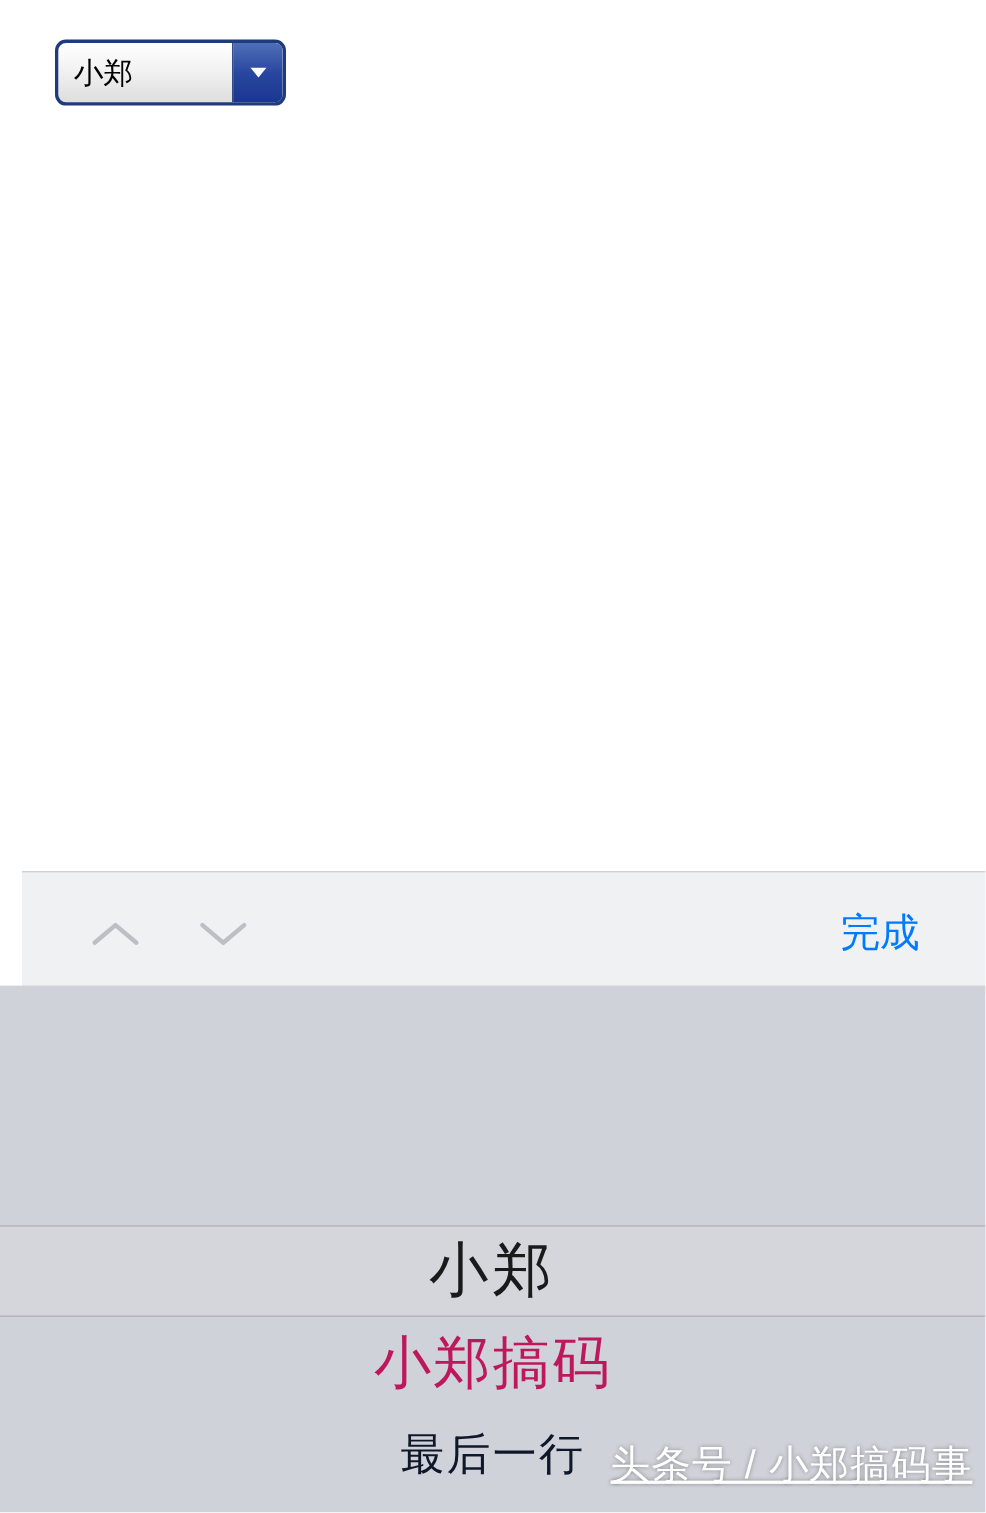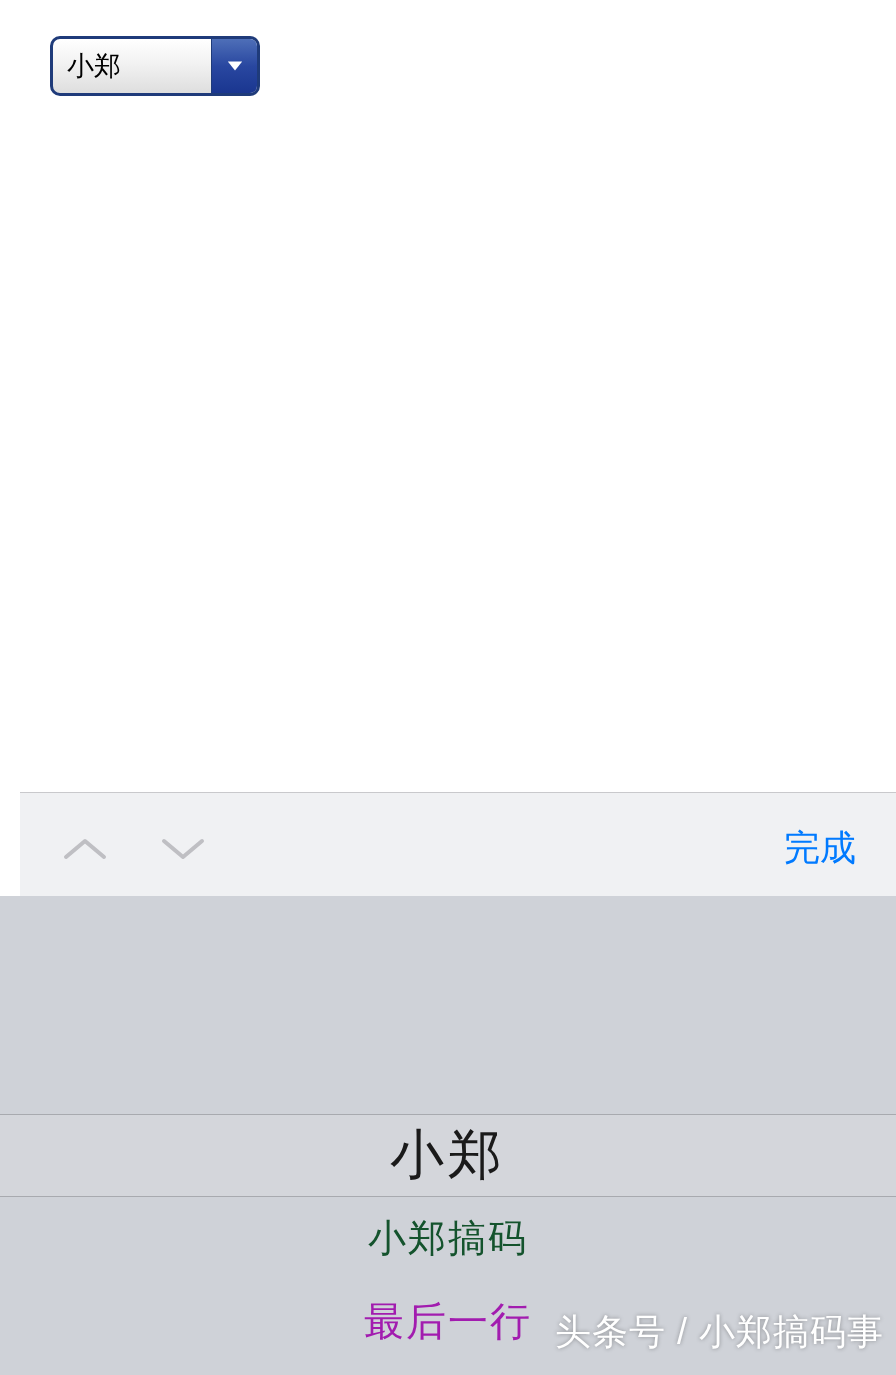--- a/index.html
+++ b/index.html
@@ -52,21 +52,21 @@
       position: absolute;
       top: 792px;
       left: 0;
       right: 0;
       height: 112px;
       background: #f0f1f3;
       border-top: 1px solid #c9c9cc;
       display: flex;
       align-items: center;
       justify-content: space-between;
-      padding: 0 40px;
+      padding: 0 60px;
       margin-left: 20px;
     }
     .toolbar-nav {
       display: flex;
       gap: 48px;
     }
     .chevron-btn {
       width: 50px;
       height: 50px;
       display: flex;
@@ -105,45 +105,46 @@
       flex-direction: column;
     }
     .picker-spacer {
       height: 218px;
     }
     .picker-row {
       height: 83px;
       display: flex;
       align-items: center;
       justify-content: center;
-      font-size: 38px;
-      color: #14532d;
+      font-size: 52px;
+      color: #be185d;
       letter-spacing: 2px;
     }
     .picker-row.selected {
       border-top: 1px solid #a8aaaf;
       border-bottom: 1px solid #a8aaaf;
       background: #d4d6db;
       font-size: 54px;
       color: #1a1a1a;
       letter-spacing: 4px;
     }
     .picker-row.faded {
-      color: #a21caf;
+      color: #0f172a;
       font-size: 40px;
     }
     .watermark {
       position: absolute;
       bottom: 18px;
       right: 12px;
       font-size: 36px;
       color: #ffffff;
       text-shadow: 0 0 4px rgba(0,0,0,0.35);
       letter-spacing: 1px;
       white-space: nowrap;
+      text-decoration: underline;
     }
   </style>
 </head>
 <body>
 
 <div class="content-area">
   <div class="select-wrapper">
     <span class="select-value">小郑</span>
     <span class="select-arrow-box">
       <svg viewBox="0 0 20 14">

